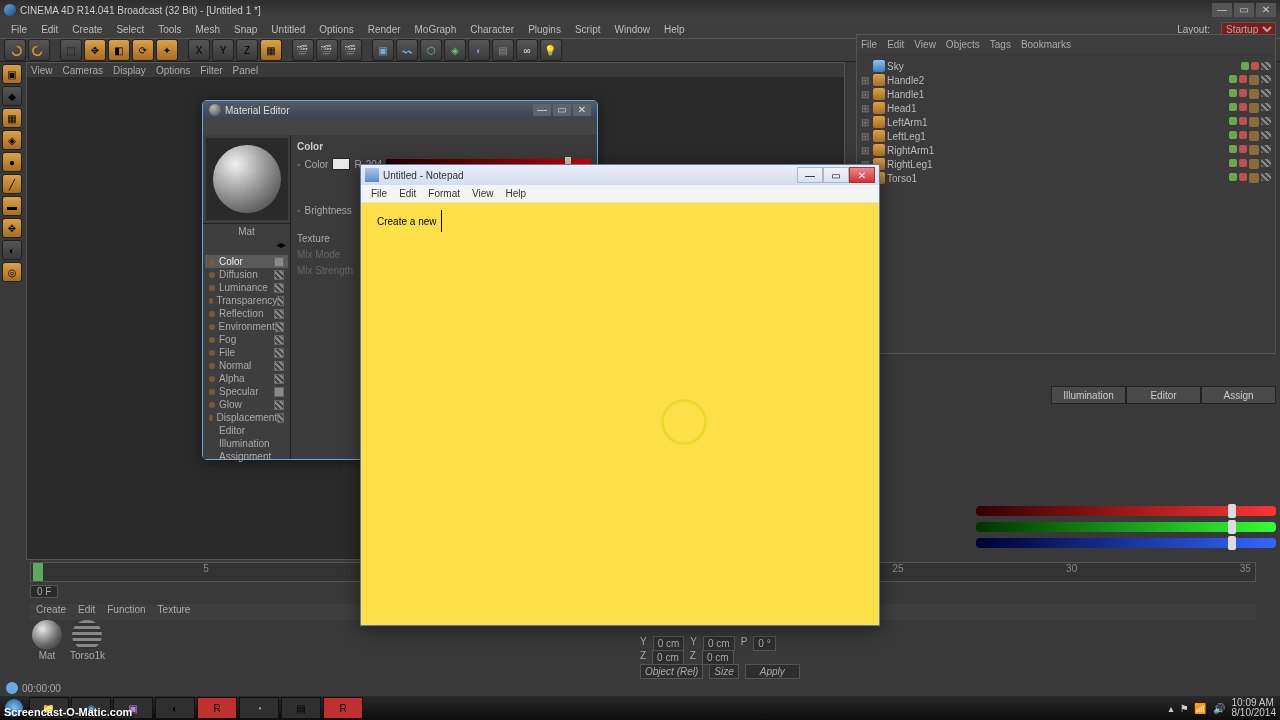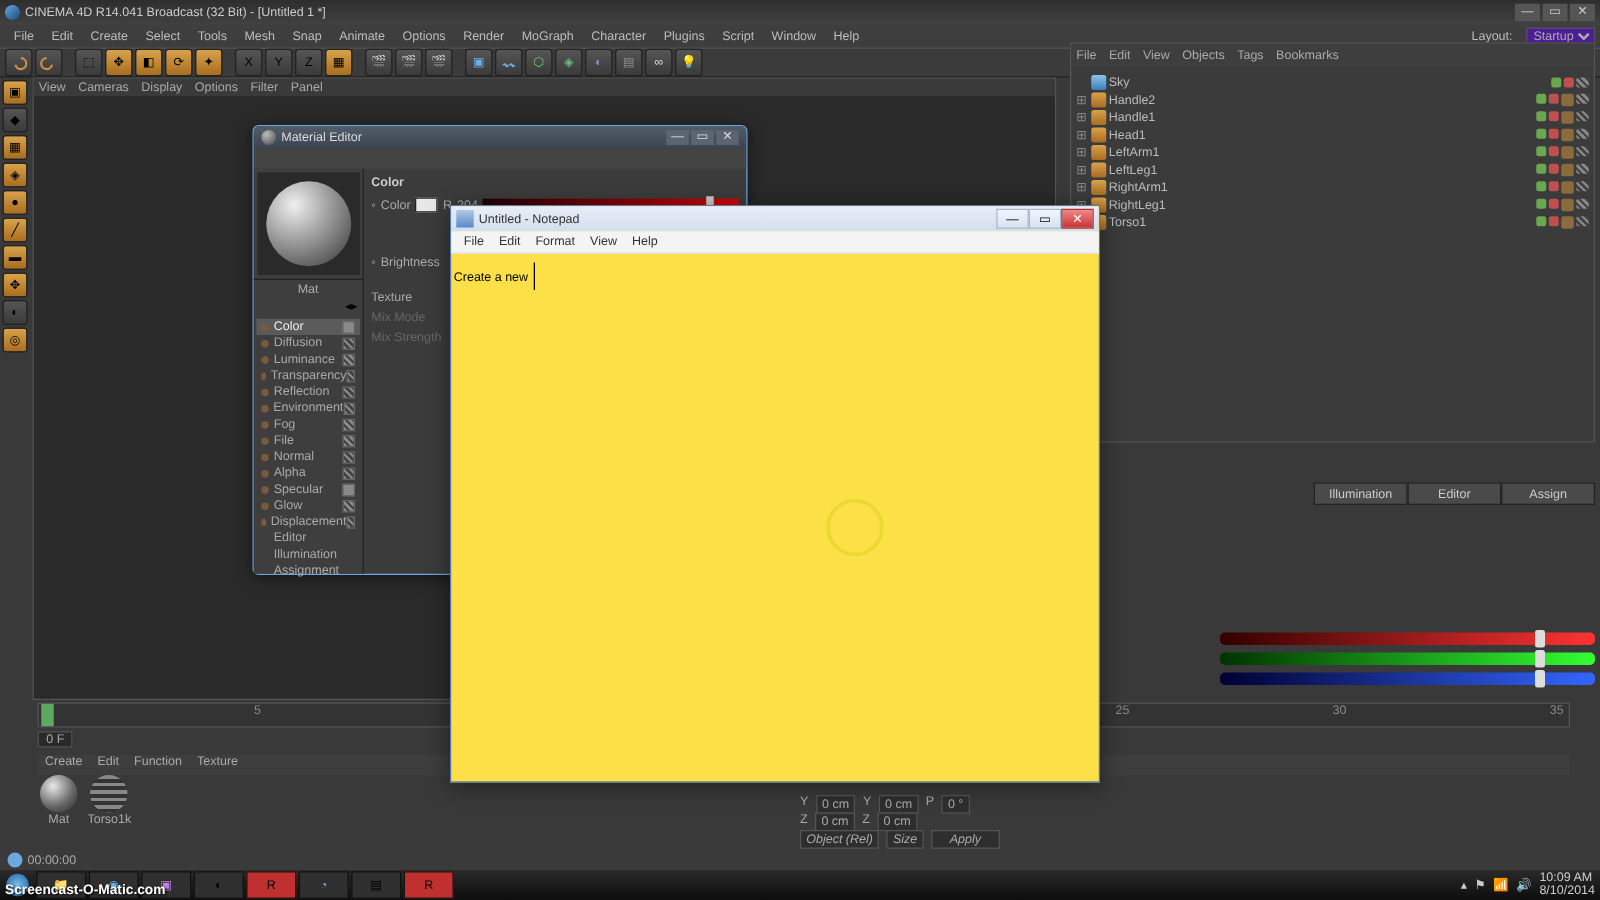--- a/index.html
+++ b/index.html
@@ -8,21 +8,21 @@
 
 .titlebar { height:20px; background:linear-gradient(#2e2e2e,#414141); display:flex; align-items:center; padding:0 4px; color:#ccc; }
 .titlebar .app-icon { width:12px; height:12px; border-radius:50%; background:linear-gradient(135deg,#6aa8e0,#1a4a80); margin-right:4px; }
 .win-ctrls { margin-left:auto; display:flex; gap:2px; }
 .win-ctrls div { width:20px; height:14px; background:#555; text-align:center; color:#ccc; line-height:14px; cursor:pointer; }
 
 
 .menubar { height:18px; background:#3e3e3e; display:flex; align-items:center; padding:0 4px; color:#bcbcbc; }
 .menubar span { padding:0 7px; cursor:pointer; }
 .menubar .layout-box { margin-left:auto; display:flex; align-items:center; gap:4px; }
-.menubar select { background:#4c1d95; color:#aaa; border:1px solid #555; font-size:10px; height:14px;text-align:right; }
+.menubar select { background:#7f1d1d; color:#aaa; border:1px solid #555; font-size:10px; height:14px; }
 
 
 .maintoolbar { height:24px; background:#3b3b3b; border-top:1px solid #555; border-bottom:1px solid #222; display:flex; align-items:center; padding:0 4px; gap:2px; }
 .tbtn { width:22px; height:22px; background:linear-gradient(#555,#3a3a3a); border:1px solid #222; border-radius:3px; display:flex; align-items:center; justify-content:center; cursor:pointer; }
 .tbtn.sep { width:6px; background:none; border:none; }
 
 
 .leftcol { position:absolute; left:0; top:62px; width:24px; display:flex; flex-direction:column; gap:2px; padding:2px; }
 .leftcol .tbtn { width:20px; height:20px; }
 
@@ -111,21 +111,21 @@
 .notepad { position:absolute; left:360px; top:164px; width:520px; height:462px; background:#fde047; border:1px solid #5a7cad; box-shadow:0 3px 18px rgba(0,0,0,.45); }
 .np-title { height:20px; background:linear-gradient(#e9eef7,#d2deee); display:flex; align-items:center; padding:0 4px; }
 .np-title .nicon { width:14px; height:14px; background:linear-gradient(#afc8e5,#5a8ac8); margin-right:4px; }
 .np-title .txt { color:#333; }
 .np-wc { margin-left:auto; display:flex; }
 .np-wc div { width:26px; height:16px; text-align:center; line-height:16px; border:1px solid #aab8cc; background:linear-gradient(#f0f4fa,#d8e2f0); cursor:pointer; }
 .np-wc .close { background:linear-gradient(#e88,#c33); color:#fff; border-color:#a33; }
 .np-menu { height:18px; background:#f4f4f4; border-bottom:1px solid #e0e0e0; display:flex; align-items:center; padding:0 4px; color:#333; }
 .np-menu span { padding:0 6px; cursor:pointer; }
 .np-body { position:relative; height:calc(100% - 38px); overflow:auto; }
-.np-text { font-family:Consolas,"Courier New",monospace; font-size:22px; color:#000; padding:4px 2px; white-space:pre; }
+.np-text { font-family:Consolas,"Courier New",monospace; font-size:22px; color:#000; padding:4px 16px; white-space:pre; }
 .caret { display:inline-block; width:1px; height:22px; background:#000; vertical-align:text-bottom; margin-left:2px; }
 .ring { position:absolute; left:300px; top:196px; width:46px; height:46px; border:3px solid #eada30; border-radius:50%; }
 
 .watermark { position:absolute; left:4px; bottom:2px; color:#fff; font-size:11px; font-weight:bold; text-shadow:1px 1px 2px #000; }
 
 svg { width:14px; height:14px; }
 .ic-undo { fill:none; stroke:#d09040; stroke-width:2; }
 </style>
 </head>
 <body>
@@ -141,21 +141,21 @@
 </div>
 
 <div class="menubar">
   <span>File</span>
   <span>Edit</span>
   <span>Create</span>
   <span>Select</span>
   <span>Tools</span>
   <span>Mesh</span>
   <span>Snap</span>
-  <span>Animate</span>
+  <span>Untitled</span>
   <span>Options</span>
   <span>Render</span>
   <span>MoGraph</span>
   <span>Character</span>
   <span>Plugins</span>
   <span>Script</span>
   <span>Window</span>
   <span>Help</span>
   <div class="layout-box">
     <span>Layout:</span>

